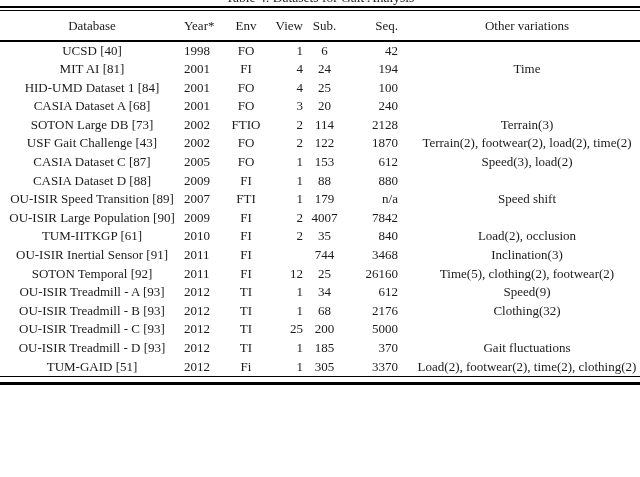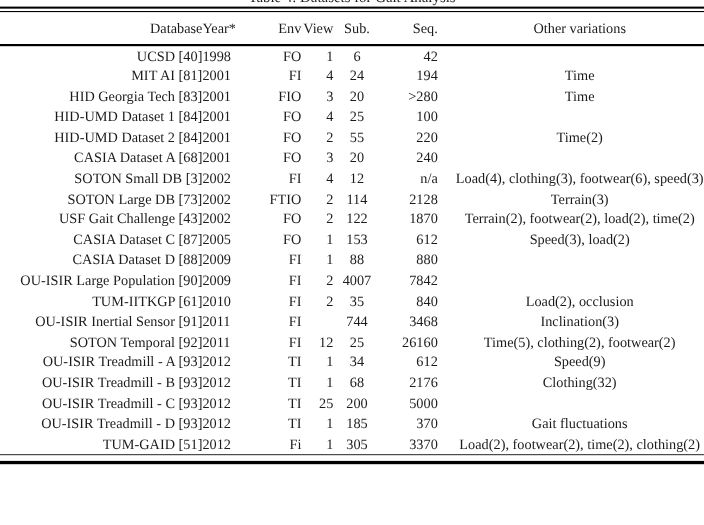--- a/index.html
+++ b/index.html
@@ -47,23 +47,23 @@
     margin: 0;
     white-space: nowrap;
     overflow: visible;
     font-weight: normal;
     font-size: 13px;
     vertical-align: middle;
   }
   thead th { height: 29px; line-height: 29px; }
   tbody td { height: 18.6px; line-height: 18.6px; }
 
-  .c-db    { text-align: right;  padding-left: 0; }
+  .c-db    { text-align: center;  padding-left: 0; }
   .c-year  { text-align: left; }
-  .c-env   { text-align: right; }
+  .c-env   { text-align: center; }
   .c-view  { text-align: right; }
   .c-sub   { text-align: center; }
   .c-seq   { text-align: right; }
   .c-other { text-align: center;  padding-left: 16px; }
 </style>
 </head>
 <body>
 
 <div class="caption-clip">
   <span class="caption-text">Table 4: Datasets for Gait Analysis</span>
@@ -121,65 +121,38 @@
       <tr>
         <td class="c-db">MIT AI [81]</td>
         <td class="c-year">2001</td>
         <td class="c-env">FI</td>
         <td class="c-view">4</td>
         <td class="c-sub">24</td>
         <td class="c-seq">194</td>
         <td class="c-other">Time</td>
       </tr>
       <tr>
-        <td class="c-db">HID Georgia Tech [83]</td>
-        <td class="c-year">2001</td>
-        <td class="c-env">FIO</td>
-        <td class="c-view">3</td>
-        <td class="c-sub">20</td>
-        <td class="c-seq">&gt;280</td>
-        <td class="c-other">Time</td>
-      </tr>
-      <tr>
         <td class="c-db">HID-UMD Dataset 1 [84]</td>
         <td class="c-year">2001</td>
         <td class="c-env">FO</td>
         <td class="c-view">4</td>
         <td class="c-sub">25</td>
         <td class="c-seq">100</td>
         <td class="c-other"></td>
       </tr>
       <tr>
-        <td class="c-db">HID-UMD Dataset 2 [84]</td>
-        <td class="c-year">2001</td>
-        <td class="c-env">FO</td>
-        <td class="c-view">2</td>
-        <td class="c-sub">55</td>
-        <td class="c-seq">220</td>
-        <td class="c-other">Time(2)</td>
-      </tr>
-      <tr>
         <td class="c-db">CASIA Dataset A [68]</td>
         <td class="c-year">2001</td>
         <td class="c-env">FO</td>
         <td class="c-view">3</td>
         <td class="c-sub">20</td>
         <td class="c-seq">240</td>
         <td class="c-other"></td>
       </tr>
       <tr>
-        <td class="c-db">SOTON Small DB [3]</td>
-        <td class="c-year">2002</td>
-        <td class="c-env">FI</td>
-        <td class="c-view">4</td>
-        <td class="c-sub">12</td>
-        <td class="c-seq">n/a</td>
-        <td class="c-other">Load(4), clothing(3), footwear(6), speed(3)</td>
-      </tr>
-      <tr>
         <td class="c-db">SOTON Large DB [73]</td>
         <td class="c-year">2002</td>
         <td class="c-env">FTIO</td>
         <td class="c-view">2</td>
         <td class="c-sub">114</td>
         <td class="c-seq">2128</td>
         <td class="c-other">Terrain(3)</td>
       </tr>
       <tr>
         <td class="c-db">USF Gait Challenge [43]</td>
@@ -200,20 +173,29 @@
         <td class="c-other">Speed(3), load(2)</td>
       </tr>
       <tr>
         <td class="c-db">CASIA Dataset D [88]</td>
         <td class="c-year">2009</td>
         <td class="c-env">FI</td>
         <td class="c-view">1</td>
         <td class="c-sub">88</td>
         <td class="c-seq">880</td>
         <td class="c-other"></td>
+      </tr>
+      <tr>
+        <td class="c-db">OU-ISIR Speed Transition [89]</td>
+        <td class="c-year">2007</td>
+        <td class="c-env">FTI</td>
+        <td class="c-view">1</td>
+        <td class="c-sub">179</td>
+        <td class="c-seq">n/a</td>
+        <td class="c-other">Speed shift</td>
       </tr>
       <tr>
         <td class="c-db">OU-ISIR Large Population [90]</td>
         <td class="c-year">2009</td>
         <td class="c-env">FI</td>
         <td class="c-view">2</td>
         <td class="c-sub">4007</td>
         <td class="c-seq">7842</td>
         <td class="c-other"></td>
       </tr>

